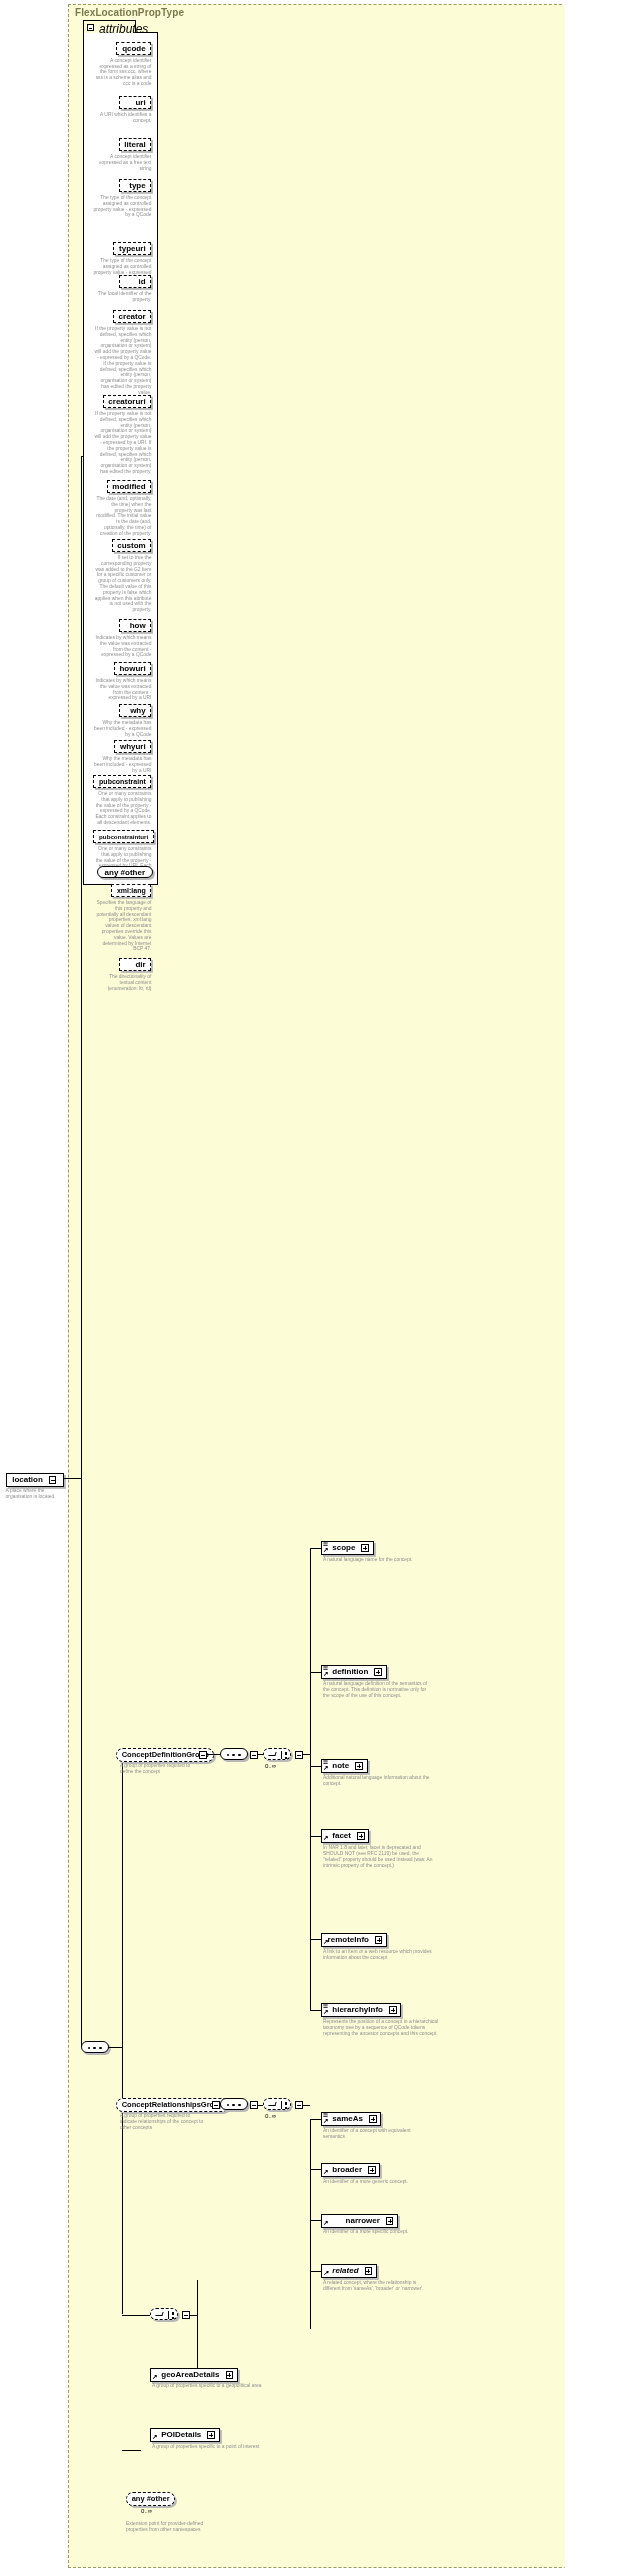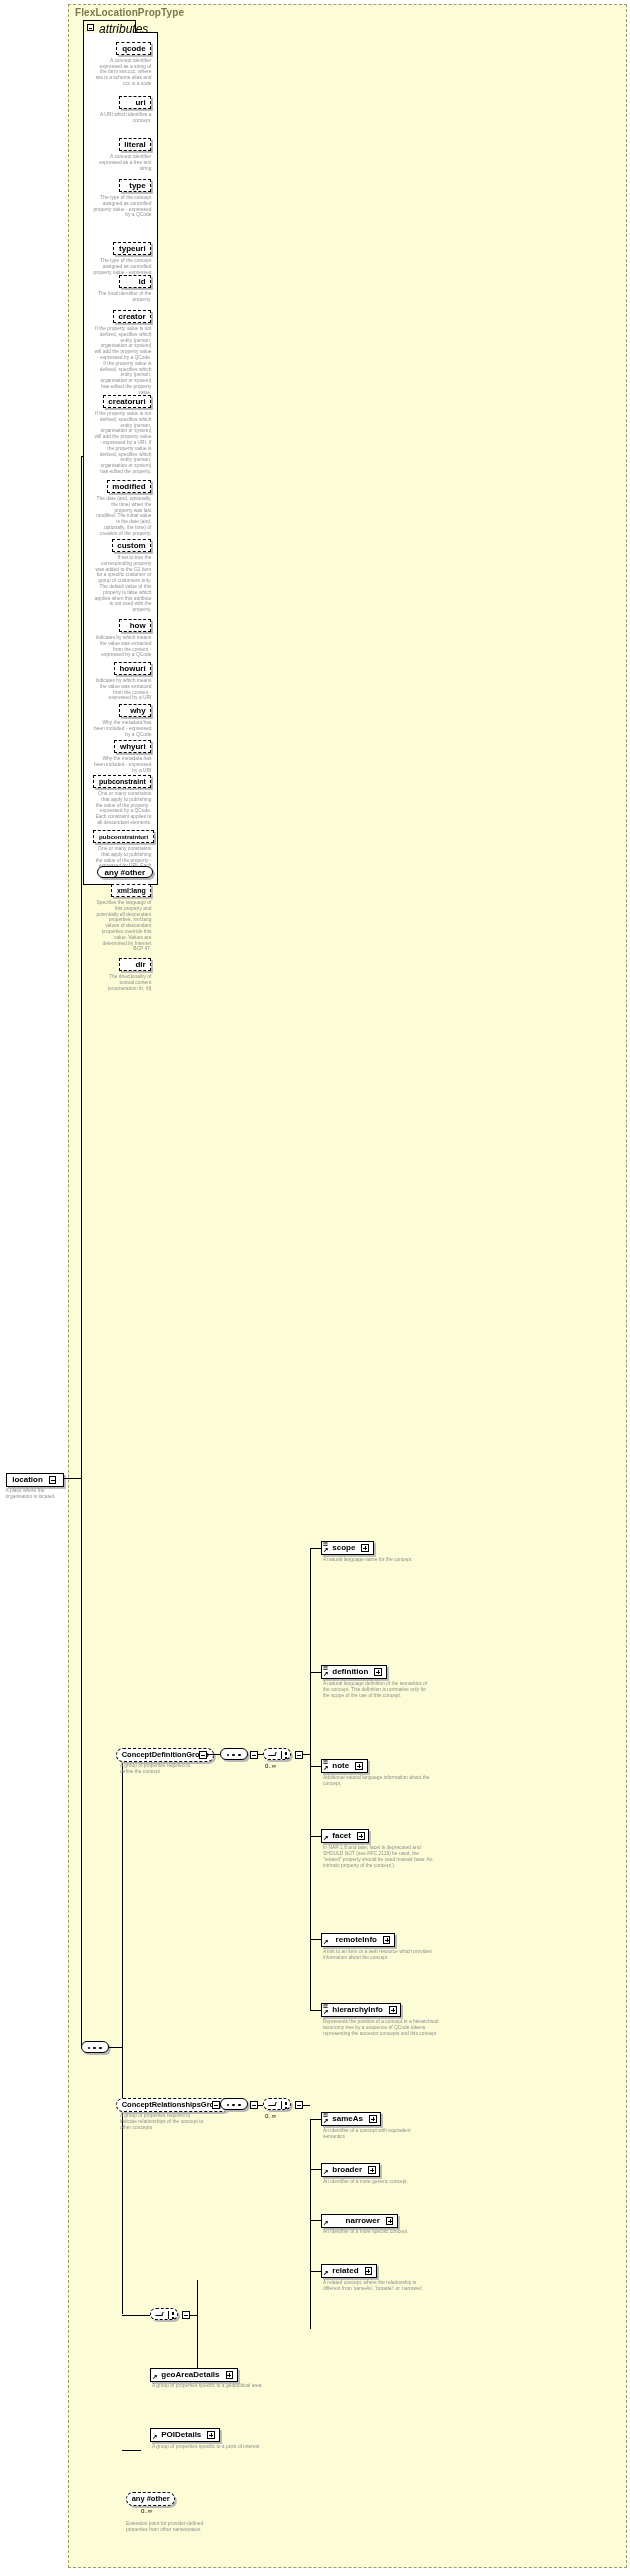--- a/index.html
+++ b/index.html
@@ -3,21 +3,21 @@
 <meta charset="utf-8">
 <style>
   * { box-sizing: border-box; }
   html, body {
     margin: 0; padding: 0;
     background: #ffffff;
     font-family: "Liberation Sans", sans-serif;
   }
   #page {
     position: relative;
-    width: 630px;
+    width: 565px;
     height: 2576px;
     background: #ffffff;
     overflow: hidden;
     border-radius: 11px;
   }
 
   
   .ct-frame {
     position: absolute;
     left: 68px; top: 3.8px;
@@ -462,21 +462,21 @@
   <div class="elem" style="left:321px; top:1829px;">
     <span class="arrow">↗</span>
     <span style="margin-left:4.7px">facet</span>
     <span class="plus"></span>
   </div>
   <div class="elem-desc" style="left:323px; top:1845px; width:115px;">In NAR 1.8 and later, facet is deprecated and SHOULD NOT (see RFC 2119) be used, the "related" property should be used instead (was: An intrinsic property of the concept.)</div>
 
   <div class="ln h" style="left:310px; top:1939px; width:11.3px;"></div>
   <div class="elem" style="left:321px; top:1933px;">
     <span class="arrow">↗</span>
-    <span style="margin-left:8px">remoteInfo</span>
+    <span style="margin-left:0">remoteInfo</span>
     <span class="plus"></span>
   </div>
   <div class="elem-desc" style="left:323px; top:1949px; width:115px;">A link to an item or a web resource which provides information about the concept</div>
 
   <div class="ln h" style="left:310px; top:2010px; width:11.3px;"></div>
   <div class="ln v" style="left:310px; top:1972px; height:38px;"></div>
   <div class="elem" style="left:321px; top:2003px;">
     <span class="lines">☰</span>
     <span class="arrow">↗</span>
     <span style="margin-left:4.7px">hierarchyInfo</span>
@@ -534,21 +534,21 @@
 
   <div class="ln h" style="left:310px; top:2220px; width:11.3px;"></div>
   <div class="elem" style="left:321px; top:2214px;">
     <span class="arrow">↗</span>
     <span style="margin-left:18px">narrower</span>
     <span class="plus"></span>
   </div>
   <div class="elem-desc" style="left:323px; top:2229px; width:105px;">An identifier of a more specific concept.</div>
 
   <div class="ln h" style="left:310px; top:2271px; width:11.3px;"></div>
-  <div class="elem" style="left:321px; top:2264px;">
+  <div class="elem" style="left:321px; top:2264px;font-style:italic;">
     <span class="arrow">↗</span>
     <span style="margin-left:4.7px">related</span>
     <span class="plus"></span>
   </div>
   <div class="elem-desc" style="left:323px; top:2280px; width:111px;">A related concept, where the relationship is different from 'sameAs', 'broader' or 'narrower'.</div>
 
   <div class="comp dashed" style="left:150px; top:2308px;">
     <span class="tick"></span>
     <span class="bar" style="left:17px;"></span>
     <span class="sq" style="left:20.7px; top:2.8px;"></span>

